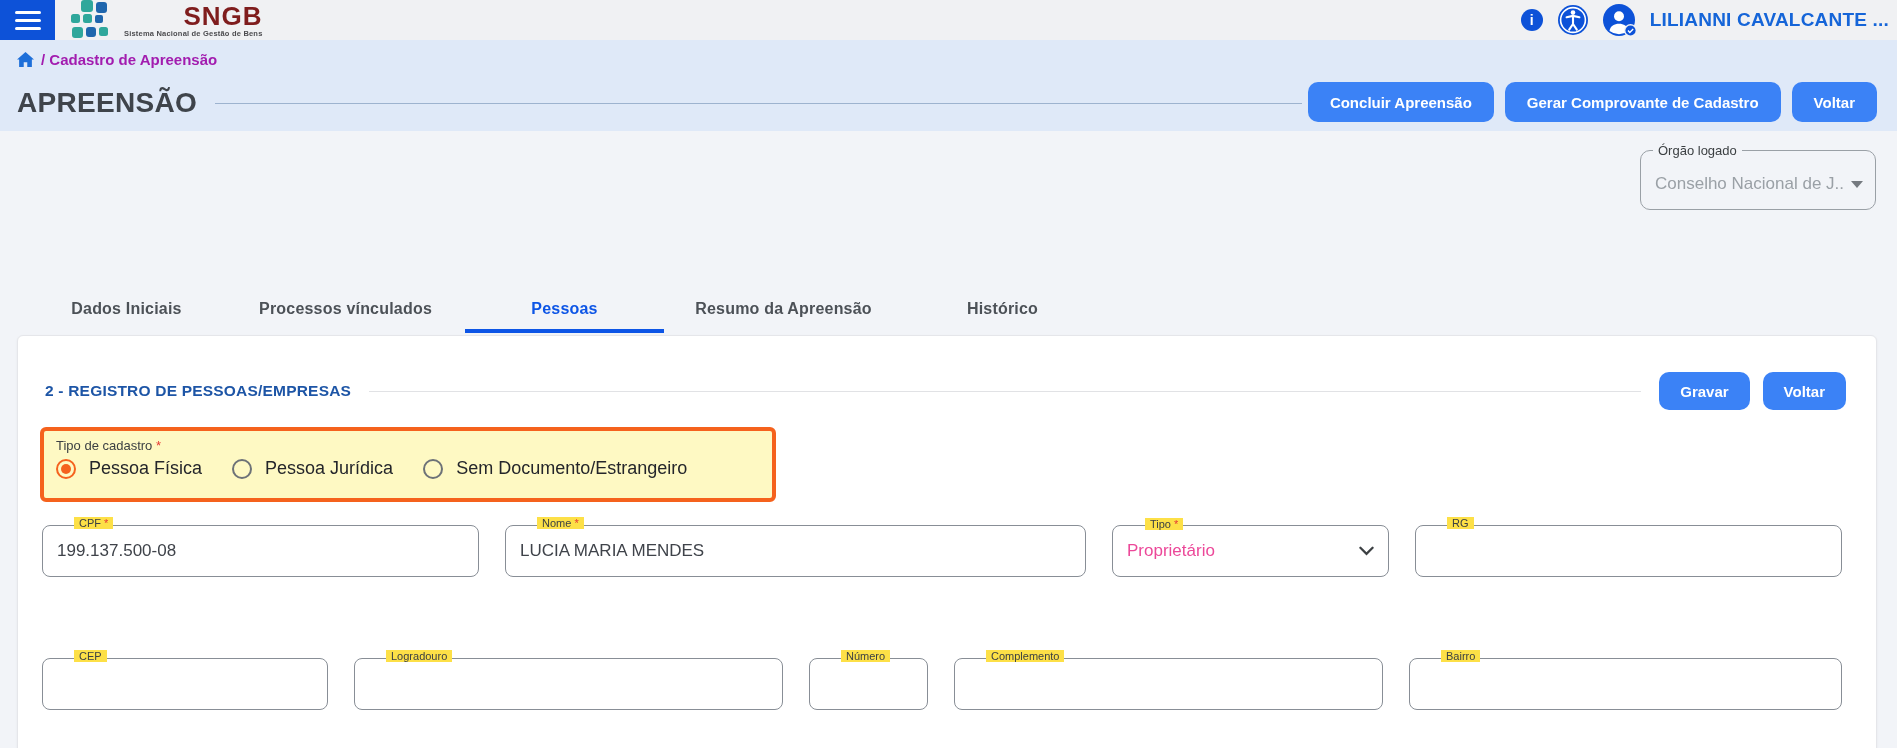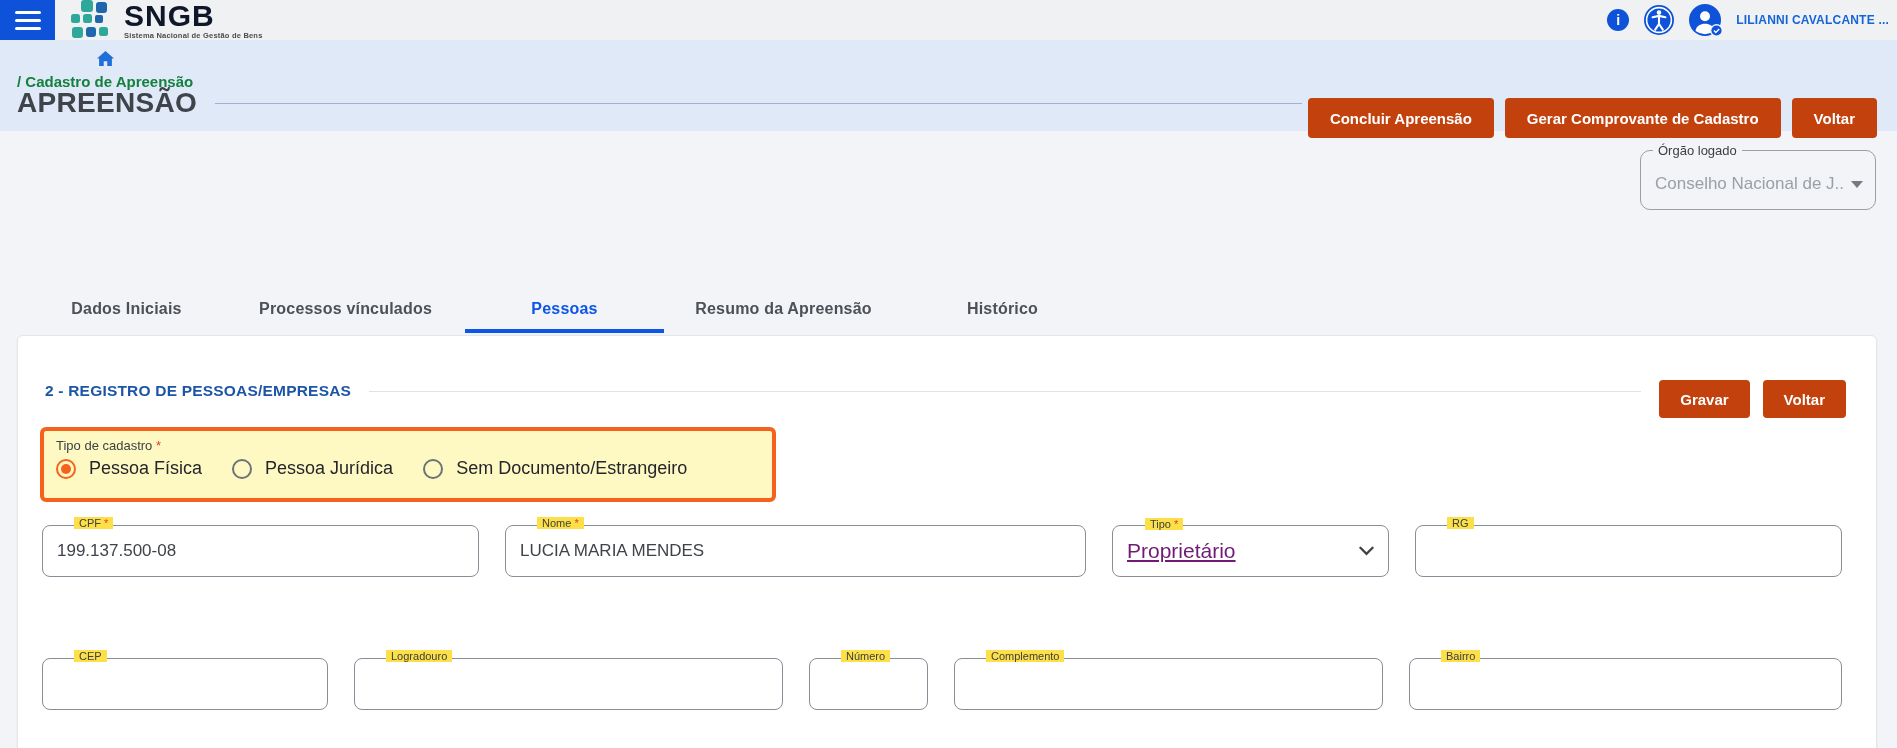--- a/index.html
+++ b/index.html
@@ -7,37 +7,37 @@
   body { font-family:"Liberation Sans", sans-serif; }
 
   .viewport { position:relative; width:1897px; height:748px; overflow:hidden; background:#f2f4f8; }
 
   
   .topbar { position:absolute; top:0; left:0; right:0; height:40px; background:#f0f1f3; display:flex; align-items:center; z-index:5; }
   .hamburger { width:55px; height:40px; background:#0d52d8; display:flex; flex-direction:column; justify-content:center; align-items:center; gap:5px; cursor:pointer; }
   .hamburger span { display:block; width:26px; height:3px; background:#fff; border-radius:2px; }
   .logo { display:flex; align-items:center; gap:7px; margin-left:16px; }
   .logo-text { display:flex; flex-direction:column; line-height:1; }
-  .logo-title { font-size:30px; font-weight:bold; color:#0f172a; letter-spacing:1px; }
+  .logo-title { font-size:26px; font-weight:bold; color:#7f1d1d; letter-spacing:1px;text-align:right; }
   .logo-sub { font-size:7.5px; font-weight:bold; color:#4c4c4f; margin-top:1px; letter-spacing:.2px; }
   .topbar-right { margin-left:auto; display:flex; align-items:center; gap:15px; padding-right:8px; }
   .icon-info { width:22px; height:22px; border-radius:50%; background:#0d52d8; color:#fff; display:flex; align-items:center; justify-content:center; font-weight:bold; font-size:14px; cursor:pointer; }
   .icon-btn { cursor:pointer; display:flex; }
   .avatar-wrap { position:relative; cursor:pointer; display:flex; }
   .avatar-badge { position:absolute; right:-2px; bottom:-1px; display:flex; }
-  .user-name { color:#1565d8; font-weight:bold; font-size:12px; letter-spacing:.2px; cursor:pointer; }
+  .user-name { color:#1565d8; font-weight:bold; font-size:19px; letter-spacing:.2px; cursor:pointer; }
 
   
   .band { position:absolute; top:40px; left:0; right:0; height:91px; background:#dfe9f8; }
-  .breadcrumb { position:absolute; left:17px; top:11px; display:flex; align-items:center; gap:7px; color:#15803d; font-size:15px; font-weight:bold;flex-direction:column; }
+  .breadcrumb { position:absolute; left:17px; top:11px; display:flex; align-items:center; gap:7px; color:#a21caf; font-size:15px; font-weight:bold; }
   .title-row { position:absolute; left:17px; top:47px; width:1285px; display:flex; align-items:center; gap:18px; }
   .page-title { font-size:28px; font-weight:bold; color:#3f444b; letter-spacing:.3px; }
   .title-line { flex:1; height:1px; background:#9db3cf; }
   .page-actions { position:absolute; right:20px; top:42px; display:flex; gap:11px; }
-  .btn { background:#c2410c; color:#fff; border:none; border-radius:4px; font-family:inherit; font-weight:bold; font-size:15px; height:40px; padding:0 22px; cursor:pointer; white-space:nowrap;margin-top:16px; }
+  .btn { background:#3b82f6; color:#fff; border:none; border-radius:10px; font-family:inherit; font-weight:bold; font-size:15px; height:40px; padding:0 22px; cursor:pointer; white-space:nowrap; }
   .btn.small { height:38px; padding:0 21px; }
 
   
   .orgao { position:absolute; right:21px; top:150px; width:236px; height:60px; border:1px solid #9aa0a6; border-radius:10px; display:flex; align-items:center; padding:8px 12px 0 14px; }
   .orgao-label { position:absolute; top:-8px; left:12px; background:#f2f4f8; padding:0 5px; font-size:13px; color:#3c4043; }
   .orgao-value { font-size:17px; color:#9aa0a6; flex:1; white-space:nowrap; overflow:hidden; }
   .tri-down { width:0; height:0; border-left:6px solid transparent; border-right:6px solid transparent; border-top:7px solid #757a80; margin-left:6px; }
 
   
   .tabs { position:absolute; top:285px; left:17px; height:48px; display:flex; }
@@ -63,21 +63,21 @@
   .rdot.selected::after { content:""; position:absolute; left:3px; top:3px; width:10px; height:10px; border-radius:50%; background:#f5621d; }
 
   
   .frow { position:absolute; left:24px; right:34px; display:flex; gap:26px; }
   .frow1 { top:189px; }
   .frow2 { top:322px; }
   .ofield { position:relative; height:52px; flex:none; }
   .olabel { position:absolute; top:-8px; left:12px; background:#fde047; padding:0 5px; font-size:11px; color:#3c4043; white-space:nowrap; z-index:1;margin-left:20px; }
   .ofield input { width:100%; height:52px; border:1px solid #888e96; border-radius:8px; padding:0 14px; font-family:inherit; font-size:17px; color:#3f434a; background:#fff; outline:none; }
   .ofield.select { border:1px solid #888e96; border-radius:8px; display:flex; align-items:center; padding:0 14px; cursor:pointer; background:#fff; }
-  .sel-value { font-size:21px; color:#701a75; flex:1; white-space:nowrap; overflow:hidden;text-decoration:underline; }
+  .sel-value { font-size:17px; color:#ec4899; flex:1; white-space:nowrap; overflow:hidden; }
   .grow { flex:1 1 auto !important; }
 </style>
 </head>
 <body>
 
 <div class="viewport">
 
   <header class="topbar">
     <div class="hamburger">
         <span></span>

